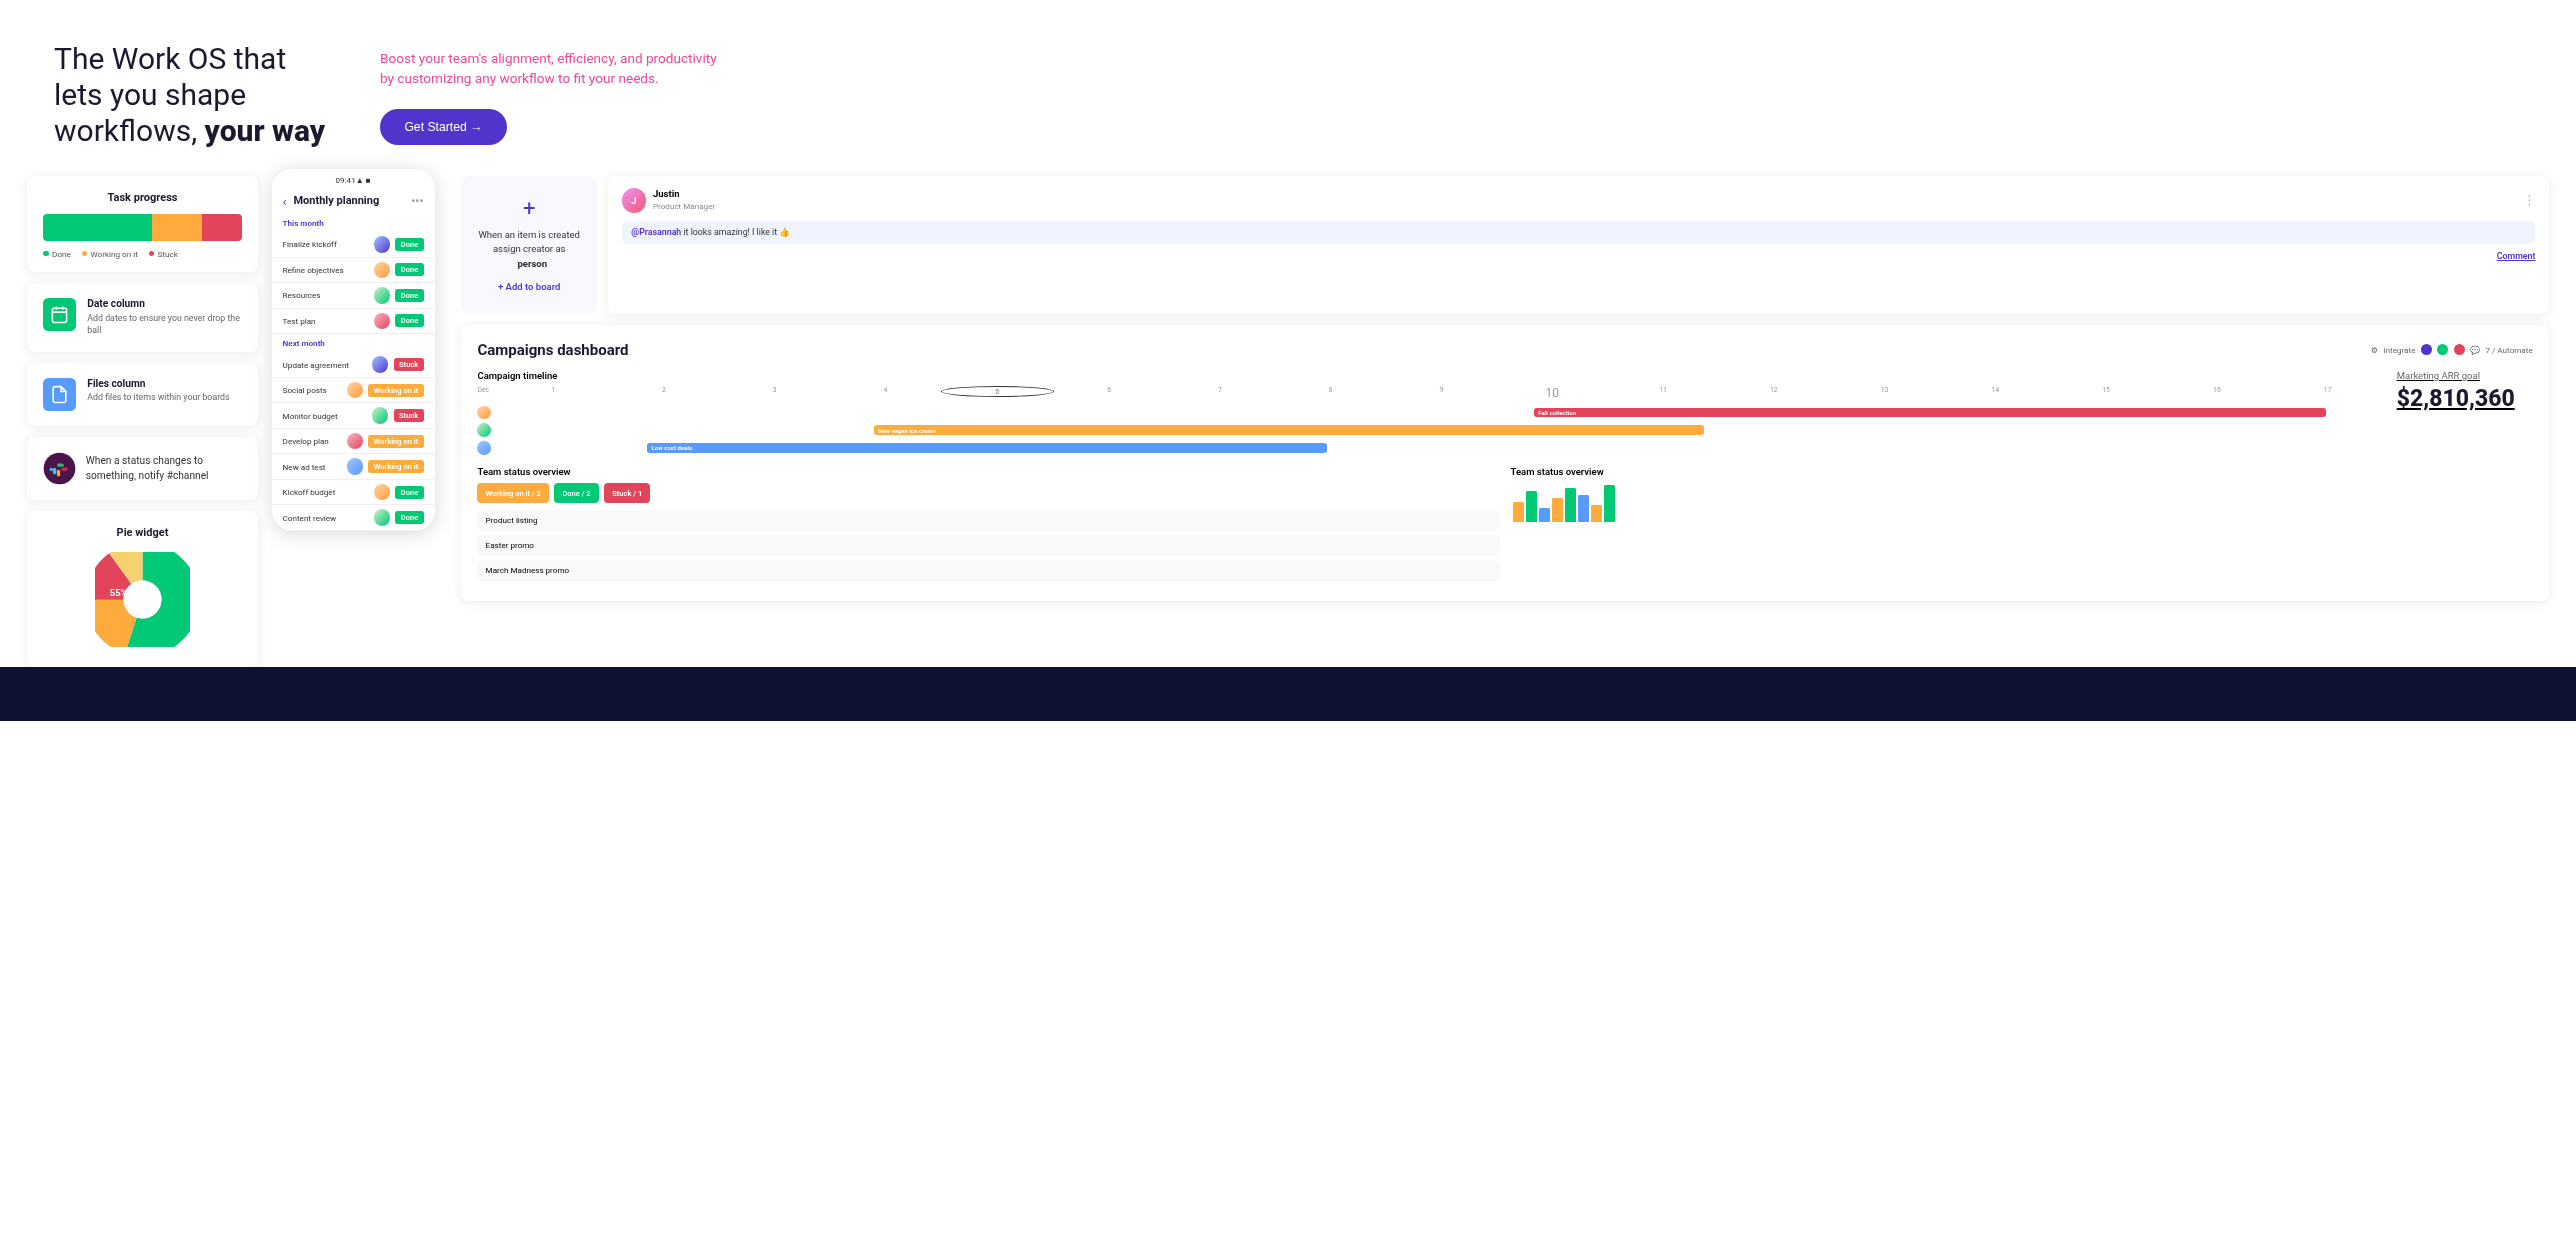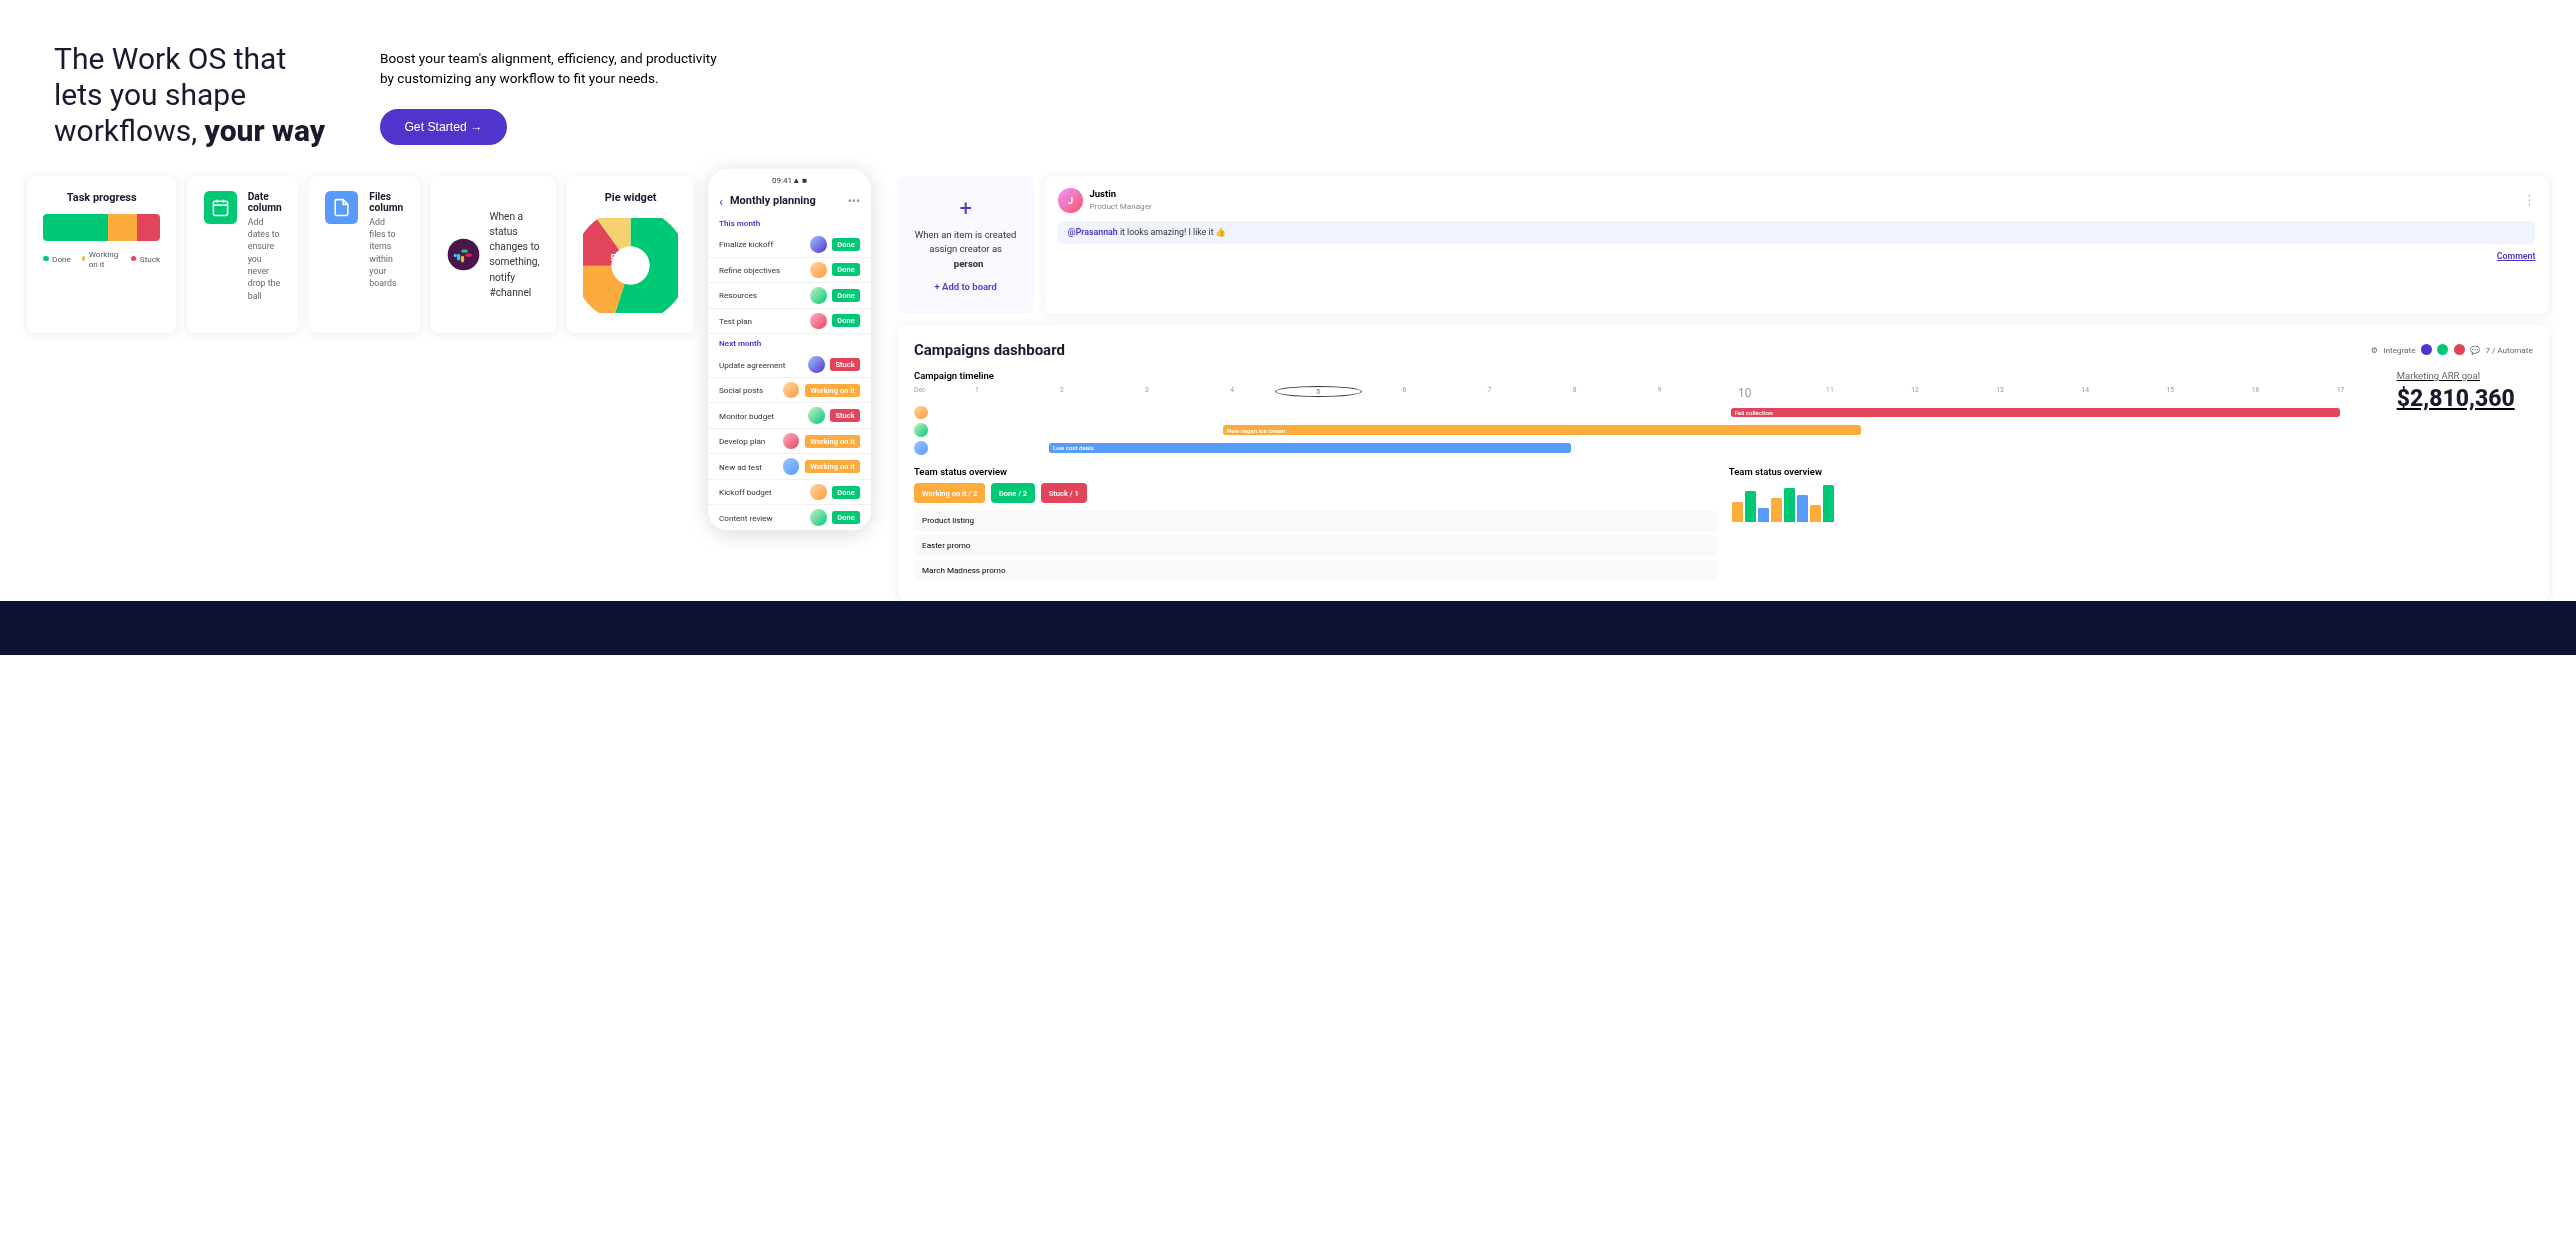--- a/index.html
+++ b/index.html
@@ -39,21 +39,21 @@
       font-weight: 800;
     }
 
     .hero-right {
       flex: 1;
       padding-top: 6.8px;
     }
 
     .hero-subtitle {
       font-size: 13.6px;
-      color: #000000;
+      color: #ec4899;
       line-height: 1.5;
       margin-bottom: 20.3px;
       max-width: 339px;
     }
 
     .cta-button {
       background: #5034cc;
       color: #fff;
       border: none;
       border-radius: 20.3px;
@@ -72,21 +72,21 @@
       padding: 27px 27px 0 27px;
       gap: 13.6px;
       align-items: flex-start;
       position: relative;
     }
 
     
     .left-cards {
       flex: 0 0 231px;
       display: flex;
-      flex-direction: row;
+      flex-direction: column;
       gap: 11px;
     }
 
     .card {
       background: #fff;
       border-radius: 8.1px;
       box-shadow: 0 1.4px 11px rgba(0,0,0,0.08);
       padding: 15px 16.3px;
     }
 

